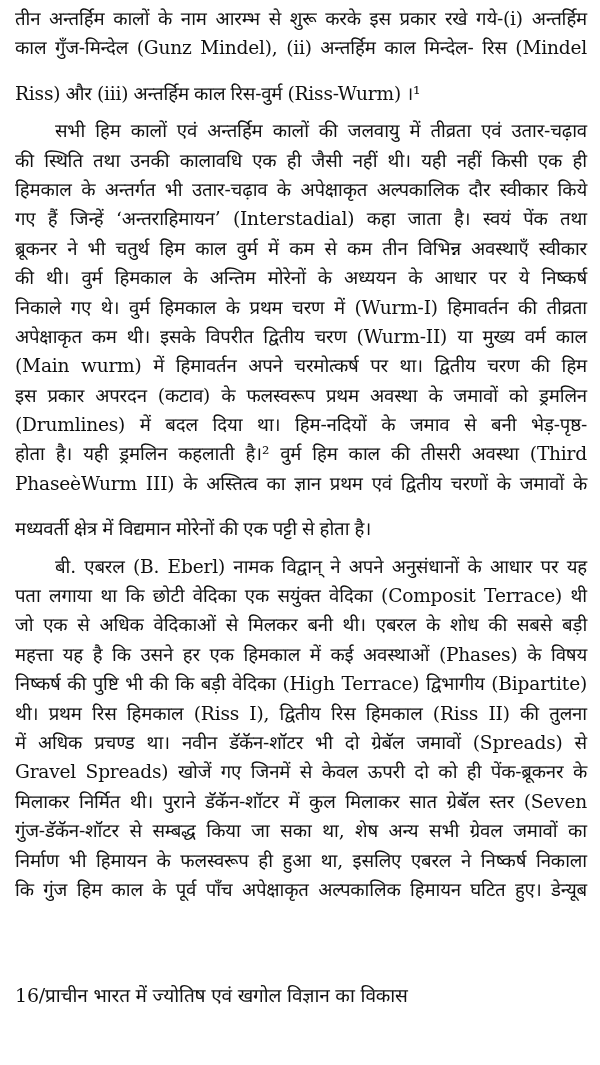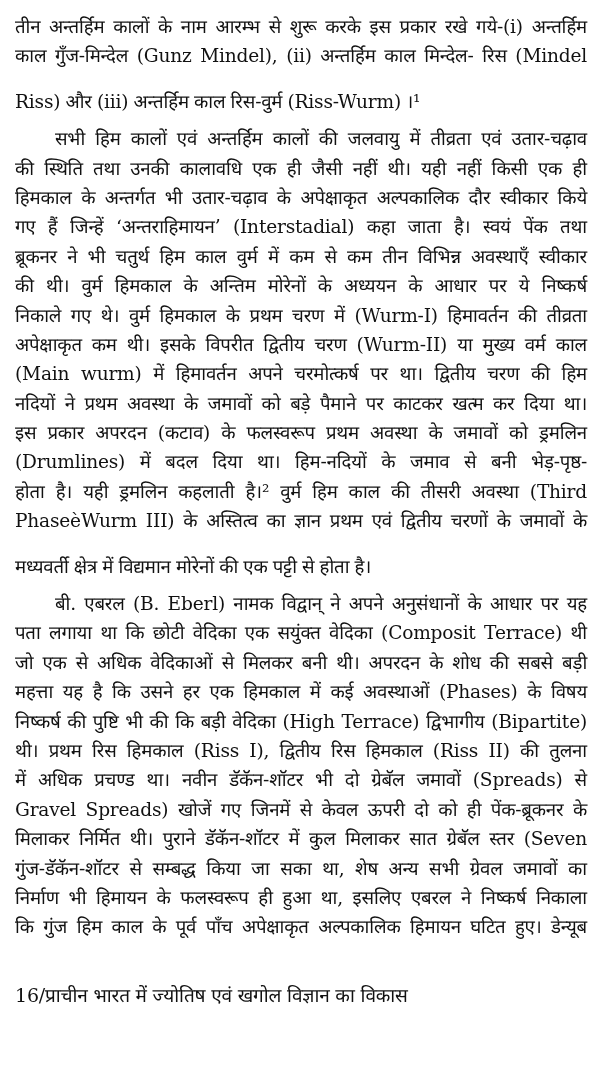--- a/index.html
+++ b/index.html
@@ -8,21 +8,21 @@
     height: 1065px;
     background: #ffffff;
     color: #111111;
     overflow: hidden;
     position: relative;
     font-family: "DejaVu Serif", "Liberation Serif", serif;
   }
   .page {
     position: absolute;
     left: 15px;
-    top: 12px;
+    top: 4px;
     width: 572px;
   }
   .line {
     display: block;
     height: 29.4px;
     line-height: 29.4px;
     font-size: 18.6px;
     white-space: nowrap;
     text-align: justify;
     text-align-last: justify;
@@ -56,32 +56,31 @@
   <div class="para">
     <span class="line indent">सभी हिम कालों एवं अन्तर्हिम कालों की जलवायु में तीव्रता एवं उतार-चढ़ाव</span>
     <span class="line">की स्थिति तथा उनकी कालावधि एक ही जैसी नहीं थी। यही नहीं किसी एक ही</span>
     <span class="line">हिमकाल के अन्तर्गत भी उतार-चढ़ाव के अपेक्षाकृत अल्पकालिक दौर स्वीकार किये</span>
     <span class="line">गए हैं जिन्हें ‘अन्तराहिमायन’ (Interstadial) कहा जाता है। स्वयं पेंक तथा</span>
     <span class="line">ब्रूकनर ने भी चतुर्थ हिम काल वुर्म में कम से कम तीन विभिन्न अवस्थाएँ स्वीकार</span>
     <span class="line">की थी। वुर्म हिमकाल के अन्तिम मोरेनों के अध्ययन के आधार पर ये निष्कर्ष</span>
     <span class="line">निकाले गए थे। वुर्म हिमकाल के प्रथम चरण में (Wurm-I) हिमावर्तन की तीव्रता</span>
     <span class="line">अपेक्षाकृत कम थी। इसके विपरीत द्वितीय चरण (Wurm-II) या मुख्य वर्म काल</span>
     <span class="line">(Main wurm) में हिमावर्तन अपने चरमोत्कर्ष पर था। द्वितीय चरण की हिम</span>
-    <span class="line">नदियों ने प्रथम अवस्था के जमावों को बड़े पैमाने पर काटकर खत्म कर दिया था।</span>
     <span class="line">इस प्रकार अपरदन (कटाव) के फलस्वरूप प्रथम अवस्था के जमावों को ड्रमलिन</span>
     <span class="line">(Drumlines) में बदल दिया था। हिम-नदियों के जमाव से बनी भेड़-पृष्ठ-</span>
     <span class="line">होता है। यही ड्रमलिन कहलाती है।² वुर्म हिम काल की तीसरी अवस्था (Third</span>
     <span class="line">PhaseèWurm III) के अस्तित्व का ज्ञान प्रथम एवं द्वितीय चरणों के जमावों के</span>
     <span class="line last">मध्यवर्ती क्षेत्र में विद्यमान मोरेनों की एक पट्टी से होता है।</span>
   </div>
 
   <div class="para">
     <span class="line indent">बी. एबरल (B. Eberl) नामक विद्वान् ने अपने अनुसंधानों के आधार पर यह</span>
     <span class="line">पता लगाया था कि छोटी वेदिका एक सयुंक्त वेदिका (Composit Terrace) थी</span>
-    <span class="line">जो एक से अधिक वेदिकाओं से मिलकर बनी थी। अपरदन के शोध की सबसे बड़ी</span>
+    <span class="line">जो एक से अधिक वेदिकाओं से मिलकर बनी थी। एबरल के शोध की सबसे बड़ी</span>
     <span class="line">महत्ता यह है कि उसने हर एक हिमकाल में कई अवस्थाओं (Phases) के विषय</span>
     <span class="line">निष्कर्ष की पुष्टि भी की कि बड़ी वेदिका (High Terrace) द्विभागीय (Bipartite)</span>
     <span class="line">थी। प्रथम रिस हिमकाल (Riss I), द्वितीय रिस हिमकाल (Riss II) की तुलना</span>
     <span class="line">में अधिक प्रचण्ड था। नवीन डॅकॅन-शॉटर भी दो ग्रेबॅल जमावों (Spreads) से</span>
     <span class="line">Gravel Spreads) खोजें गए जिनमें से केवल ऊपरी दो को ही पेंक-ब्रूकनर के</span>
     <span class="line">मिलाकर निर्मित थी। पुराने डॅकॅन-शॉटर में कुल मिलाकर सात ग्रेबॅल स्तर (Seven</span>
     <span class="line">गुंज-डॅकॅन-शॉटर से सम्बद्ध किया जा सका था, शेष अन्य सभी ग्रेवल जमावों का</span>
     <span class="line">निर्माण भी हिमायन के फलस्वरूप ही हुआ था, इसलिए एबरल ने निष्कर्ष निकाला</span>
     <span class="line">कि गुंज हिम काल के पूर्व पाँच अपेक्षाकृत अल्पकालिक हिमायन घटित हुए। डेन्यूब</span>
   </div>

